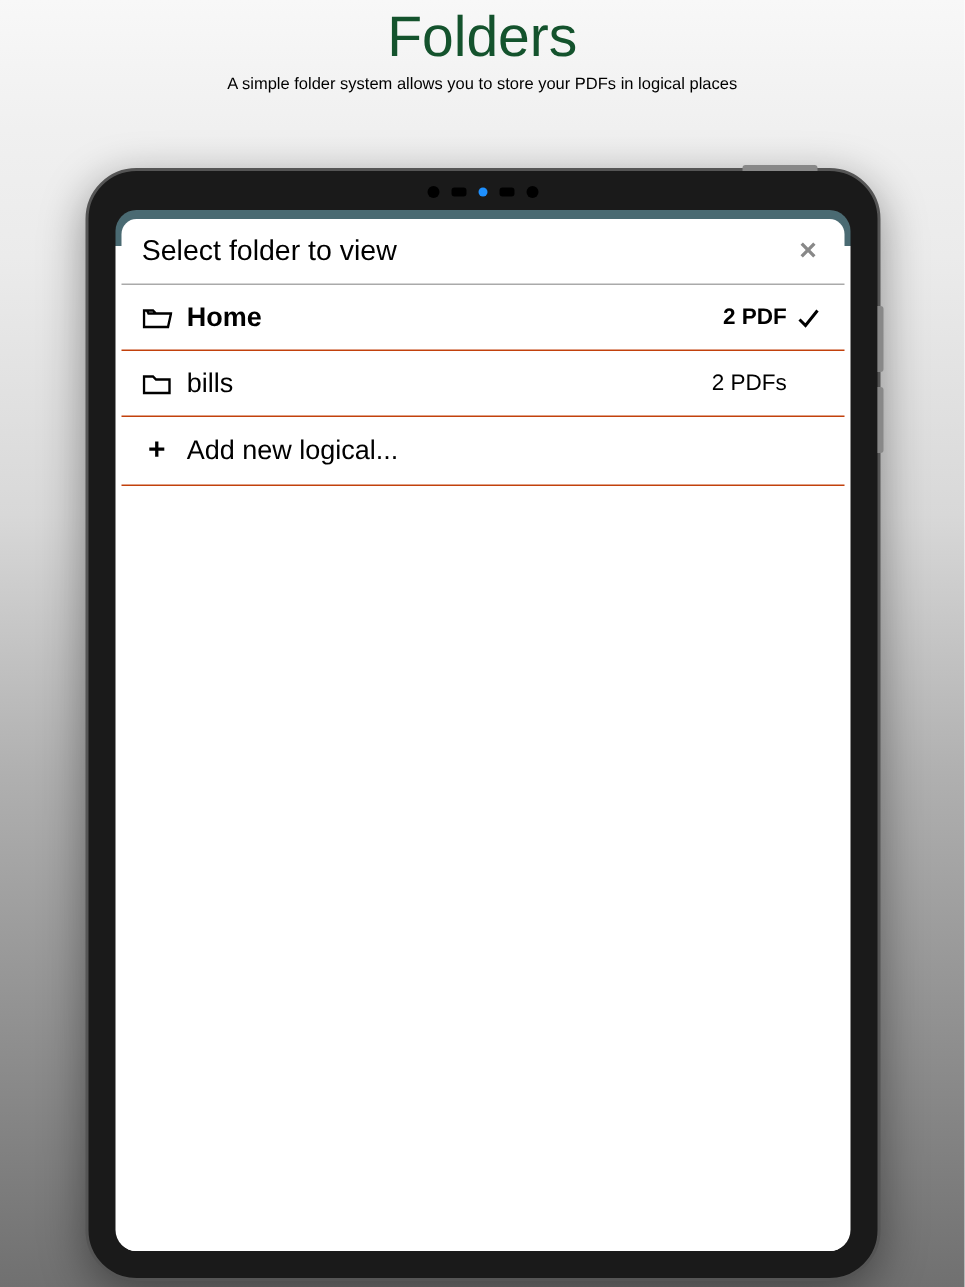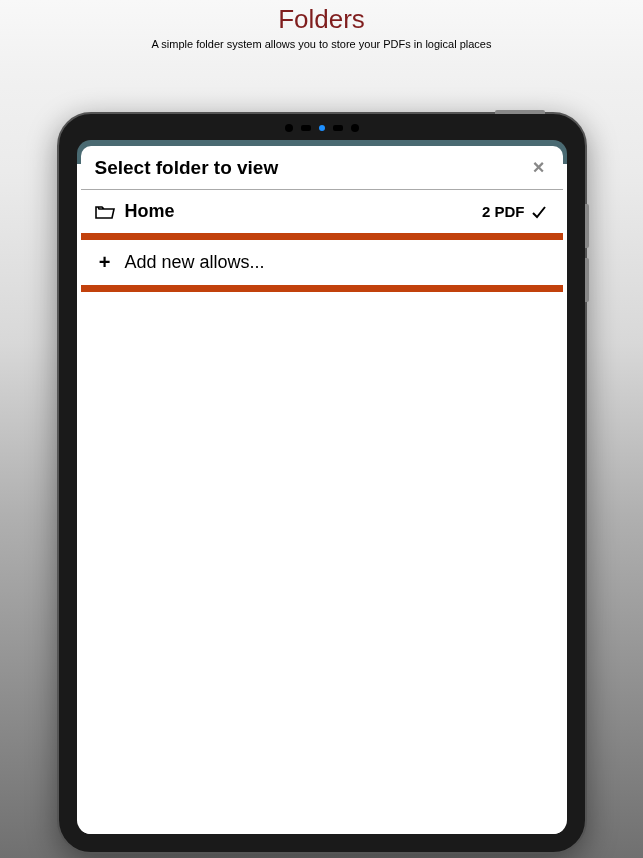--- a/index.html
+++ b/index.html
@@ -5,24 +5,24 @@
     * { box-sizing: border-box; margin: 0; padding: 0; }
     body {
       width: 643px;
       height: 858px;
       background: linear-gradient(to bottom, #f8f8f8 0%, #f0f0f0 10%, #ebebeb 20%, #d8d8d8 40%, #b0b0b0 60%, #909090 80%, #707070 100%);
       font-family: -apple-system, BlinkMacSystemFont, "Helvetica Neue", Arial, sans-serif;
       overflow: hidden;
       position: relative;
     }
     .page-title {
-      font-size: 26px;
+      font-size: 38px;
       font-weight: 400;
       text-align: center;
-      color: #7f1d1d;
+      color: #14532d;
       margin-top: 4px;
     }
     .page-subtitle {
       font-size: 11px;
       font-weight: 400;
       text-align: center;
       color: #000;
       margin-top: 2px;
       padding: 0 20px;
       line-height: 1.3;
@@ -101,35 +101,35 @@
     }
     .modal-header {
       display: flex;
       justify-content: space-between;
       align-items: center;
       padding: 10px 14px 10px 14px;
       border-bottom: 1px solid #aaa;
     }
     .modal-title {
       font-size: 19px;
-      font-weight: 700;
+      font-weight: 400;
       color: #000;
     }
     .close-btn {
       color: #888;
       font-size: 20px;
       font-weight: 700;
       cursor: pointer;
       padding: 0 4px;
     }
     .row {
       display: flex;
       align-items: center;
       padding: 11px 14px;
-      border-bottom: 7px solid #c2410c;
+      border-bottom: 1px solid #c2410c;
       cursor: pointer;
     }
     .row .icon {
       width: 20px;
       margin-right: 10px;
       display: flex;
       align-items: center;
       justify-content: center;
     }
     .row .label {
@@ -192,21 +192,31 @@
         </span>
         <span class="label">Home</span>
         <span class="count">2 PDF</span>
         <span class="check">
           <svg width="16" height="16" viewBox="0 0 16 16" stroke-width="2" fill="none">
             <path d="M2 9 L6 13 L14 3"></path>
           </svg>
         </span>
       </div>
 
+      <div class="row">
+        <span class="icon">
+          <svg width="20" height="16" viewBox="0 0 20 16" stroke-width="1.6">
+            <path d="M1 3 L1 14 L18 14 L18 5 L9 5 L7 3 Z"></path>
+          </svg>
+        </span>
+        <span class="label">bills</span>
+        <span class="count">2 PDFs</span>
+        <span class="check"></span>
+      </div>
 
       <div class="row add-row">
         <span class="icon plus">+</span>
-        <span class="label">Add new allows...</span>
+        <span class="label">Add new logical...</span>
       </div>
 
     </div>
   </div>
 </div>
 
 </body></html>

